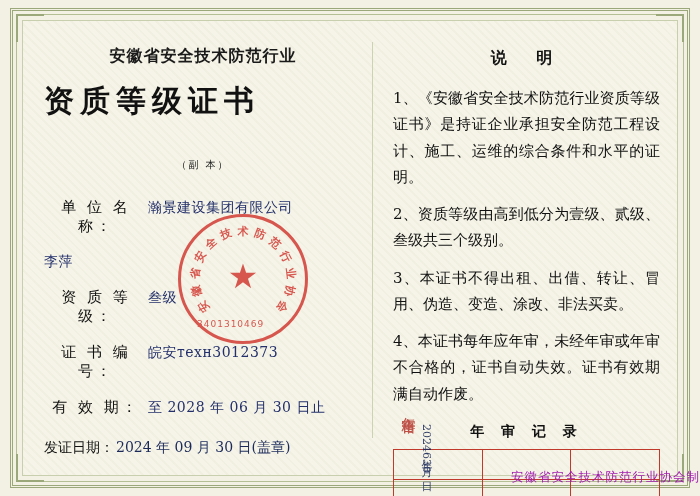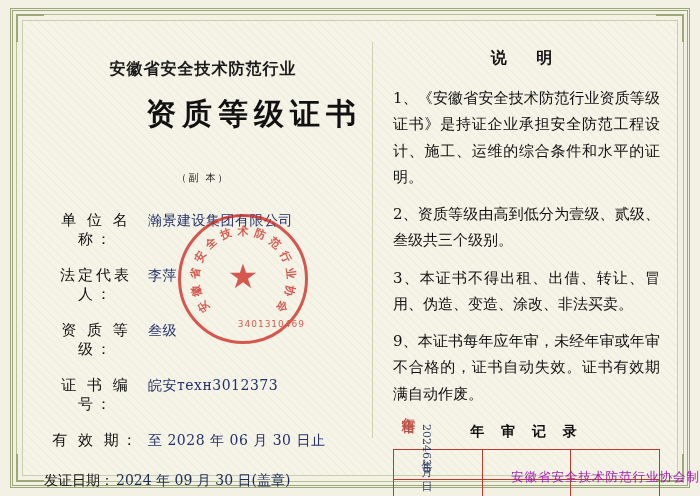--- a/index.html
+++ b/index.html
@@ -76,24 +76,24 @@
     box-sizing: border-box;
   }
 
   .title-sub {
     text-align: center;
     font-family: "DejaVu Serif", serif;
     font-size: 16px;
     font-weight: bold;
     color: #1a1a1a;
     letter-spacing: 1px;
-    margin-top: 25px;
+    margin-top: 12px;
   }
   .title-main {
-    text-align: right;
+    text-align: left;
     font-family: "DejaVu Serif", serif;
     font-size: 30px;
     font-weight: bold;
     color: #111;
     letter-spacing: 6px;
     margin-top: 14px;
   }
   .title-copy {
     text-align: center;
     font-family: "DejaVu Serif", serif;
@@ -171,23 +171,23 @@
   .seal .star {
     position: absolute;
     left: 50%; top: 50%;
     transform: translate(-50%, -58%);
     color: #cf2b24;
     font-size: 34px;
     line-height: 1;
   }
   .seal .seal-num {
     position: absolute;
-    left: 4px; right: 0;
+    left: 16px; right: 0;
     bottom: 12px;
-    text-align: right;
+    text-align: left;
     font-family: "DejaVu Sans", sans-serif;
     font-size: 9px;
     color: #cf2b24;
     letter-spacing: 1px;
   }
 
   .notes-title {
     text-align: center;
     font-family: Liberation Mono, monospace;
     font-size: 16px;
@@ -281,21 +281,20 @@
       <div class="title-sub">安徽省安全技术防范行业</div>
       <div class="title-main">资质等级证书</div>
       <div class="title-copy">（副 本）</div>
 
       <div class="fields">
         <div class="field-row">
           <div class="field-label">单 位 名 称：</div>
           <div class="field-value handwriting">瀚景建设集团有限公司</div>
         </div>
         <div class="field-row">
-          <div class="field-label">法定代表人：</div>
           <div class="field-value handwriting">李萍</div>
         </div>
         <div class="field-row">
           <div class="field-label">资 质 等 级：</div>
           <div class="field-value handwriting">叁级</div>
         </div>
         <div class="field-row">
           <div class="field-label">证 书 编 号：</div>
           <div class="field-value handwriting">皖安техн3012373</div>
         </div>
@@ -331,21 +330,21 @@
       </div>
     </div>
 
     <div class="divider"></div>
 
     <div class="right-col">
       <div class="notes-title">说 明</div>
       <div class="note-item">1、《安徽省安全技术防范行业资质等级证书》是持证企业承担安全防范工程设计、施工、运维的综合条件和水平的证明。</div>
       <div class="note-item">2、资质等级由高到低分为壹级、贰级、叁级共三个级别。</div>
       <div class="note-item">3、本证书不得出租、出借、转让、冒用、伪造、变造、涂改、非法买卖。</div>
-      <div class="note-item">9、本证书每年应年审，未经年审或年审不合格的，证书自动失效。证书有效期满自动作废。</div>
+      <div class="note-item">4、本证书每年应年审，未经年审或年审不合格的，证书自动失效。证书有效期满自动作废。</div>
 
       <div class="annual-title">年 审 记 录</div>
       <table class="annual-table">
         <tbody>
             <tr>
           <td class="stamp-cell">
             <span class="stamp-text">年审合格</span>
             <span class="stamp-date">2024年6月30日</span>
           </td>
           <td></td>

